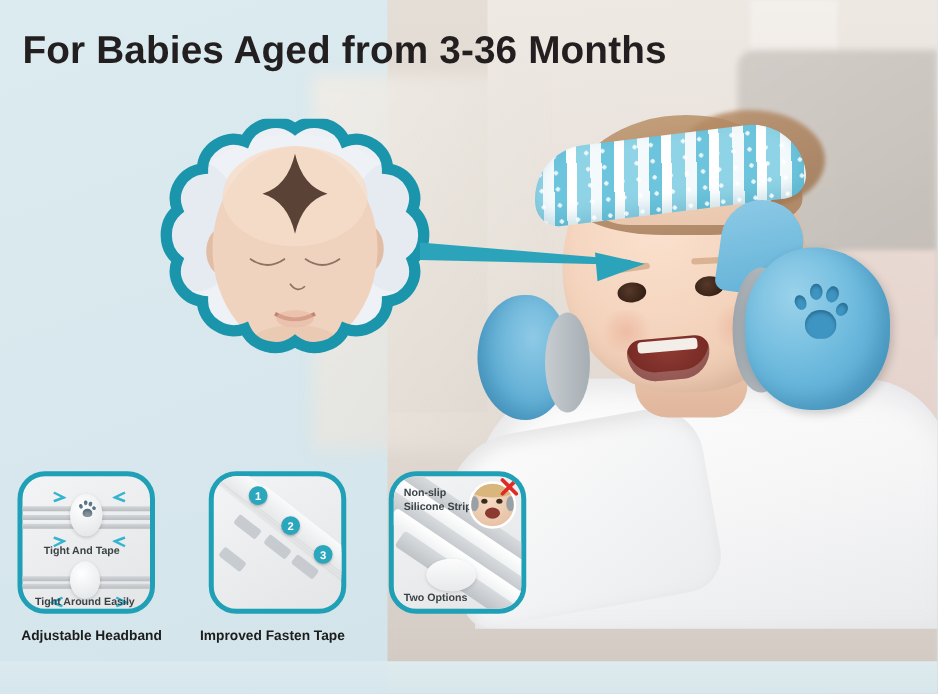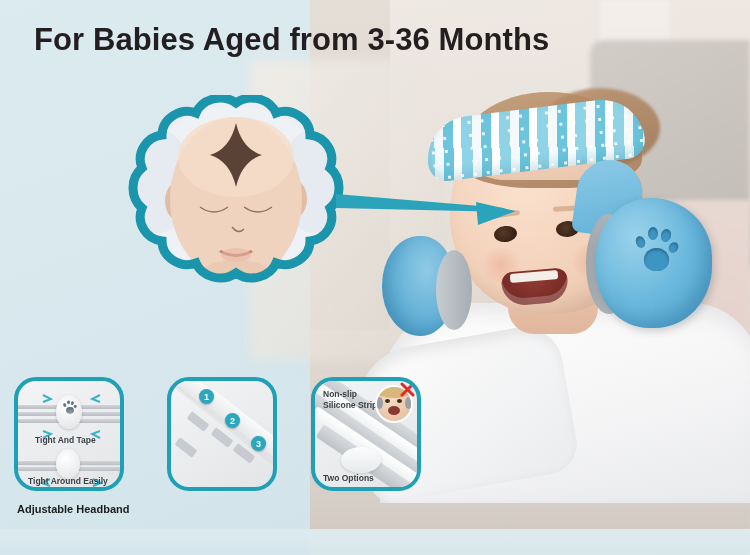--- a/index.html
+++ b/index.html
@@ -55,21 +55,21 @@
     background:linear-gradient(160deg,#dcebef 0%,#d7e7ed 60%,#d2e4ea 100%);
   }
   .bg-soft-blur{
     position:absolute;left:250px;top:60px;width:180px;height:300px;
     background:linear-gradient(120deg,rgba(240,236,230,.95),rgba(225,219,211,.6));
     filter:blur(6px);
   }
 
   
   .headline{
-    position:absolute;left:34px;top:22px;
+    position:absolute;left:18px;top:22px;
     font-size:31px;font-weight:bold;color:#231f20;
     letter-spacing:.1px;white-space:nowrap;
   }
 
   
   .callout{position:absolute;left:122px;top:95px;width:228px;height:212px;}
   .callout svg{position:absolute;left:0;top:0;width:228px;height:212px;}
   .callout-label{
     position:absolute;left:62px;top:-4px;
     font-size:19px;color:#2d2a2b;font-weight:normal;
@@ -500,16 +500,17 @@
       </div>
       <div class="redx">
         <svg viewBox="0 0 15 15">
           <path d="M2 2 L13 13 M13 2 L2 13" stroke="#e02a26" stroke-width="3" stroke-linecap="round"></path>
         </svg>
       </div>
     </div>
   </div>
 
   <div class="caption c1">Adjustable Headband</div>
+  <div class="caption c2">Improved Fasten Tape</div>
 
   <div class="bg-bottom-band right"></div>
   <div class="bg-bottom-band" style="width:310px;"></div>
 </div>
 
 </body></html>

